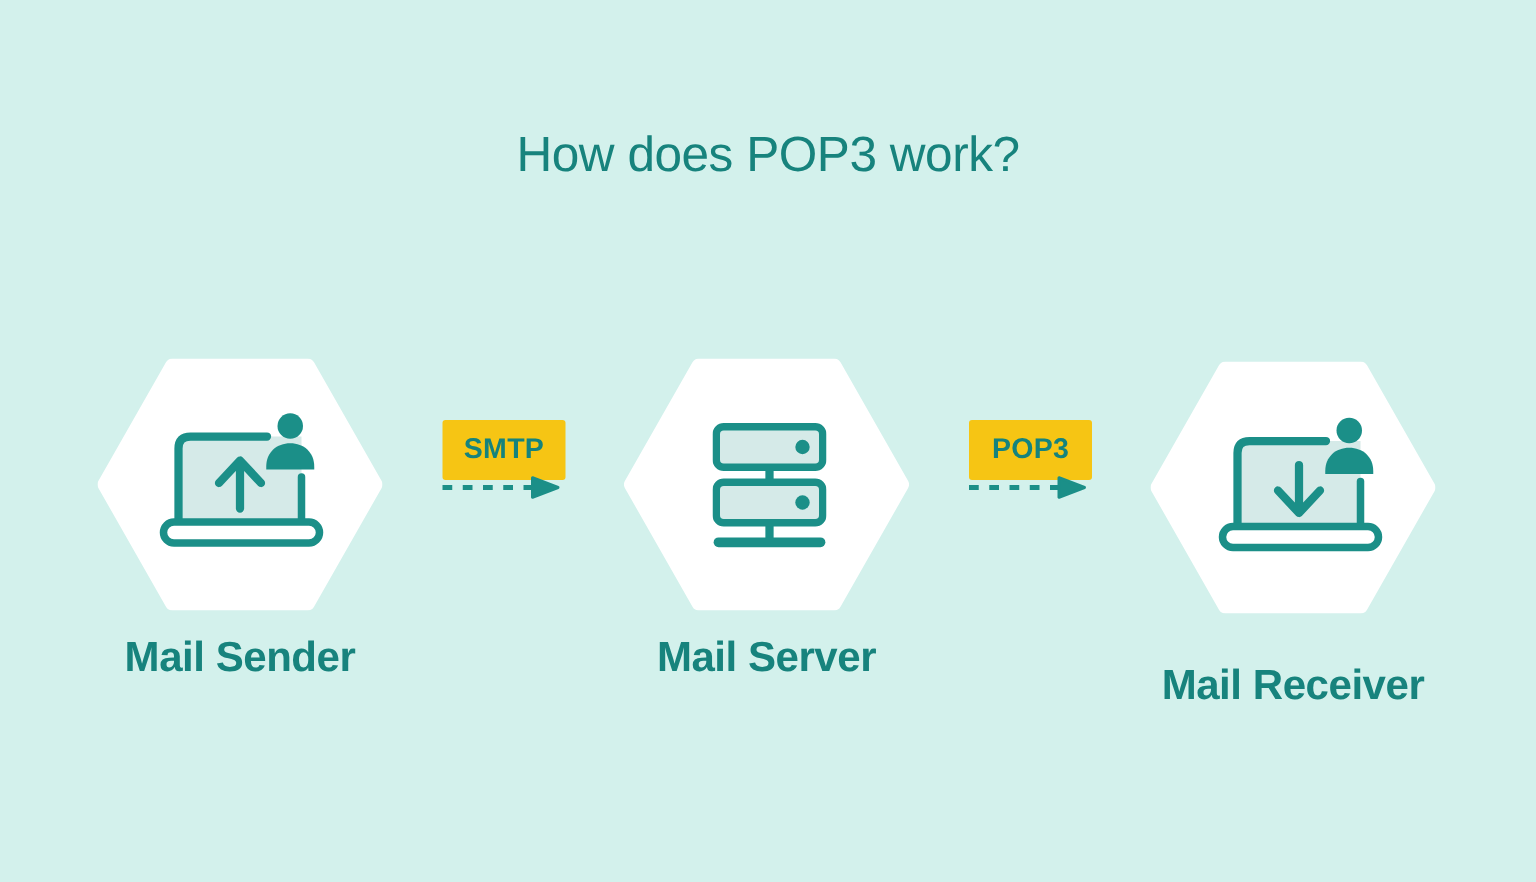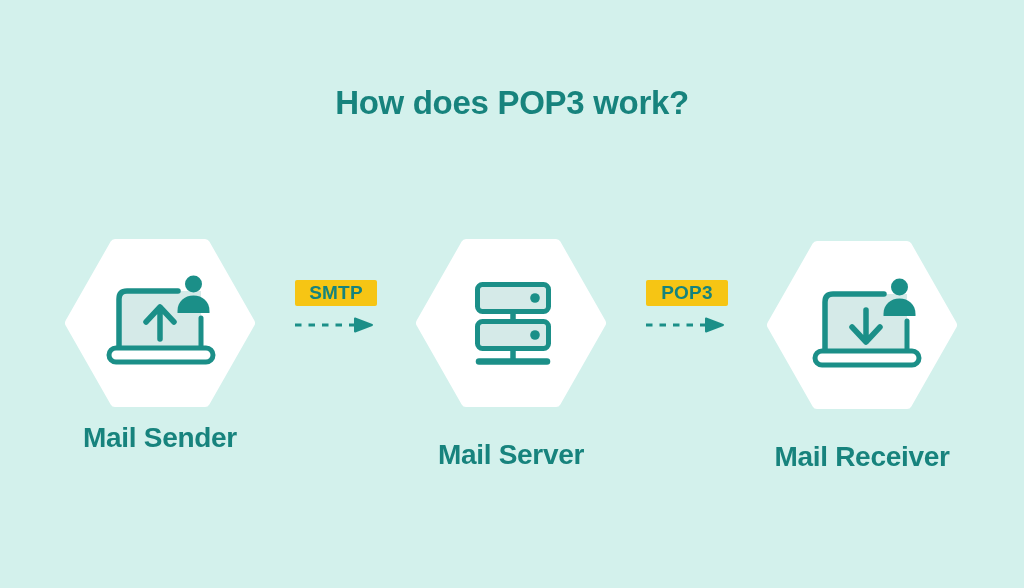--- a/index.html
+++ b/index.html
@@ -21,21 +21,21 @@
     position: relative;
     width: 1024px;
     height: 588px;
     background: var(--background);
   }
   .title {
     position: absolute;
     top: 84px; left: 0; width: 1024px;
     text-align: center;
     font-size: 33px;
-    font-weight: bold;
+    font-weight: normal;
     letter-spacing: -0.3px;
     color: var(--teal-text);
   }
   .node { position: absolute; width: 190px; }
   .node-1 { left: 65px;  top: 239px; }
   .node-2 { left: 416px; top: 239px; }
   .node-3 { left: 767px; top: 241px; }
   .hex { position: absolute; left: 0; top: 0; display: block; }
   .icon { position: absolute; color: var(--teal-icon); }
   .icon-laptop-1 { left: 41px; top: 35px; }
@@ -44,29 +44,29 @@
   .node-label {
     position: absolute;
     left: -40px; width: 270px;
     text-align: center;
     font-size: 28px;
     font-weight: bold;
     letter-spacing: -0.3px;
     color: var(--teal-text);
   }
   .label-1 { top: 183px; }
-  .label-2 { top: 200px; }
+  .label-2 { top: 183px; }
   .label-3 { top: 200px; }
   .connector { position: absolute; width: 86px; }
   .conn-1 { left: 293px; top: 280px; }
   .conn-2 { left: 644px; top: 280px; }
   .badge {
     position: absolute;
     left: 2px; top: 0;
-    width: 82px; height: 26px;
+    width: 82px; height: 40px;
     background: var(--badge-bg);
     border-radius: 2px;
     display: flex; align-items: center; justify-content: center;
     font-size: 19px;
     font-weight: bold;
     letter-spacing: 0.2px;
     color: var(--badge-text);
   }
   .arrow { position: absolute; left: 0; top: 37px; color: var(--teal-icon); display: block; }
 </style>

